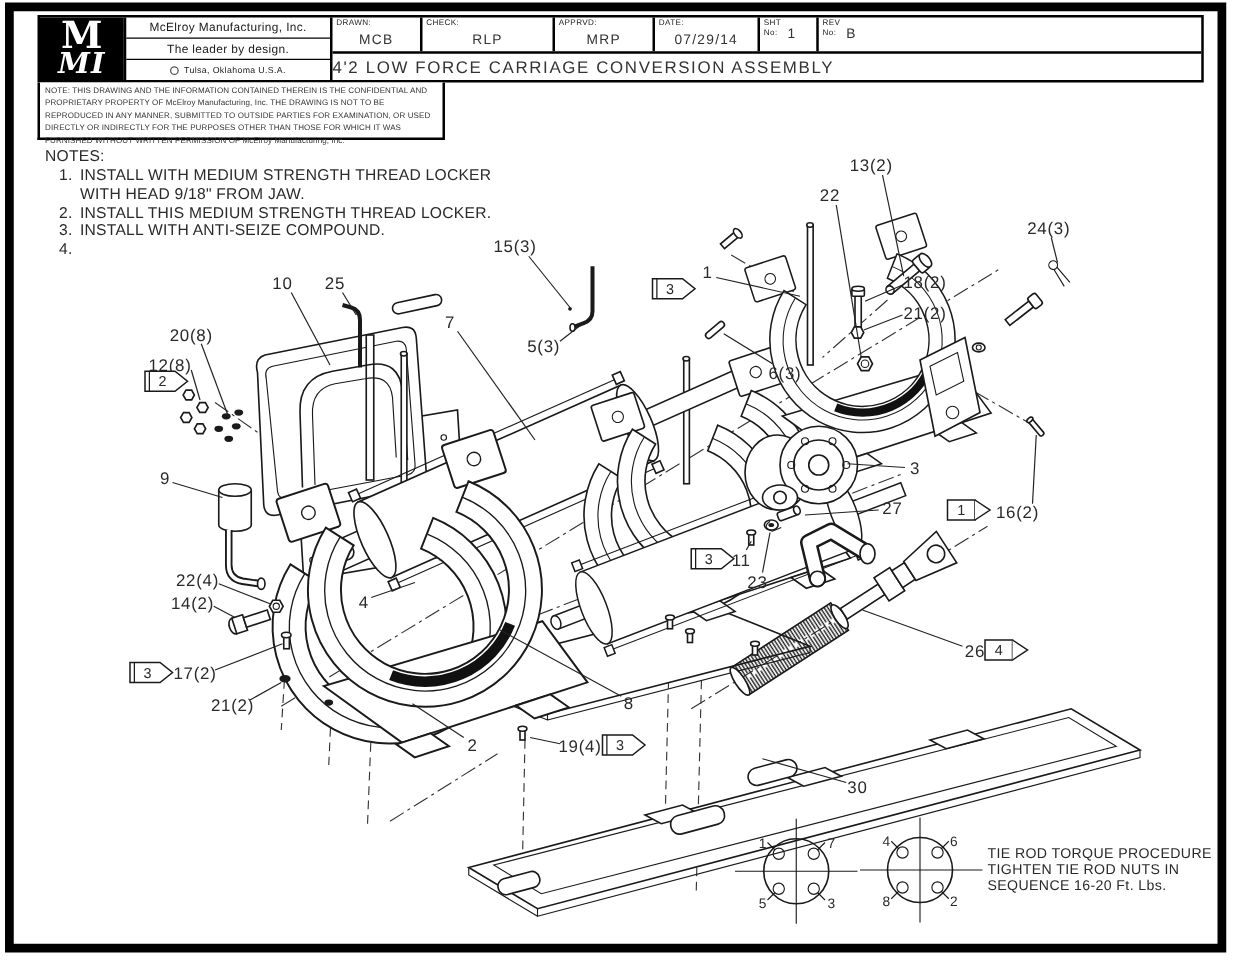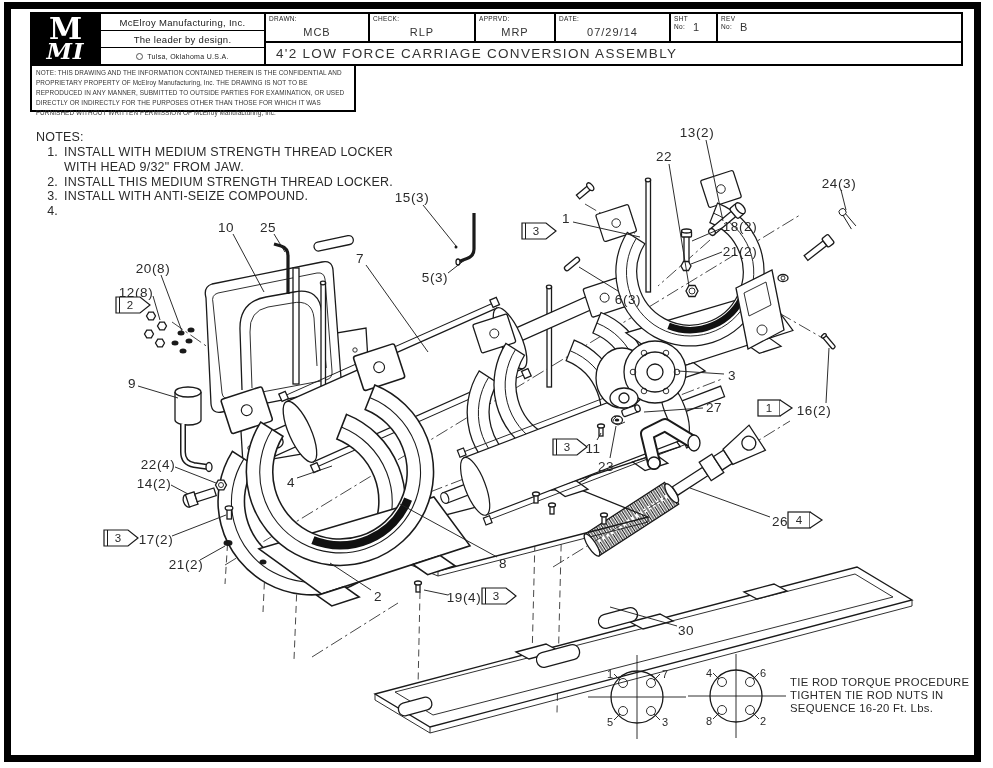--- a/index.html
+++ b/index.html
@@ -18,28 +18,28 @@
                font-size:9.5px;letter-spacing:.3px;white-space:nowrap;}
   .company>div:last-child{border-bottom:none;font-size:7px;}
   .tm-circle{display:inline-block;width:5px;height:5px;border:1px solid #555;border-radius:50%;margin-right:4px;}
   .tb-right{flex:1;display:flex;flex-direction:column;border-left:2px solid #000;}
   .fields{height:27px;flex:none;display:flex;}
   .fcell{position:relative;border-right:2px solid #000;box-sizing:border-box;flex:none;}
   .fcell:last-child{border-right:none;}
   .flabel{position:absolute;top:1px;left:3px;font-size:6.5px;letter-spacing:.3px;white-space:pre-line;line-height:1.2;color:#222;}
   .fvalue{position:absolute;left:0;right:0;bottom:3px;text-align:center;font-size:11px;letter-spacing:1px;color:#333;}
   .fcell.sm .fvalue{left:22px;right:auto;top:7px;bottom:auto;text-align:left;}
-  .titlerow{flex:1;border-top:2px solid #000;display:flex;align-items:center;padding-left:10px;
+  .titlerow{flex:1;border-top:2px solid #000;display:flex;align-items:center;
             font-size:13.5px;letter-spacing:1.3px;color:#333;white-space:nowrap;}
   
   #confnote{position:absolute;left:30px;top:66px;width:326px;height:46px;border:2px solid #000;border-top:none;
             box-sizing:border-box;background:#fff;padding:2px 4px;font-size:6.4px;line-height:1.55;
             letter-spacing:.1px;color:#333;z-index:5;}
   
-  #notes{position:absolute;left:36px;top:130px;width:400px;font-size:12.5px;letter-spacing:.2px;color:#2a2a2a;z-index:4;}
+  #notes{position:absolute;left:36px;top:118px;width:400px;font-size:12.5px;letter-spacing:.2px;color:#2a2a2a;z-index:4;}
   #notes .heading{margin-bottom:1px;}
   .note-item{display:flex;line-height:1.18;}
   .note-num{width:22px;text-align:right;padding-right:6px;flex:none;}
   .note-text{width:352px;}
   
   #art{position:absolute;left:0;top:0;width:993px;height:768px;z-index:1;}
   .ln{fill:none;stroke:#1a1a1a;stroke-width:1.3;}
   .thin{fill:none;stroke:#1a1a1a;stroke-width:.9;}
   .fw{fill:#ffffff;stroke:#1a1a1a;stroke-width:1.3;}
   .fd{fill:#1a1a1a;stroke:none;}
@@ -497,33 +497,33 @@
       <div>
           <span>The leader by design.</span>
         </div>
       <div>
           <span class="tm-circle"></span>
           <span>Tulsa, Oklahoma U.S.A.</span>
         </div>
     </div>
     <div class="tb-right">
       <div class="fields">
-        <div class="fcell" style="width:104px">
+        <div class="fcell" style="width:72px">
           <span class="flabel">DRAWN:</span>
           <span class="fvalue">MCB</span>
         </div>
         <div class="fcell" style="width:106px">
           <span class="flabel">CHECK:</span>
           <span class="fvalue">RLP</span>
         </div>
         <div class="fcell" style="width:80px">
           <span class="flabel">APPRVD:</span>
           <span class="fvalue">MRP</span>
         </div>
-        <div class="fcell" style="width:115px">
+        <div class="fcell" style="width:84px">
           <span class="flabel">DATE:</span>
           <span class="fvalue">07/29/14</span>
         </div>
         <div class="fcell sm" style="width:47px">
           <span class="flabel">SHT
 No:</span>
           <span class="fvalue">1</span>
         </div>
         <div class="fcell sm" style="width:46px">
           <span class="flabel">REV
@@ -537,21 +537,21 @@
     </div>
   </div>
 
   <div id="confnote">NOTE: THIS DRAWING AND THE INFORMATION CONTAINED THEREIN IS THE CONFIDENTIAL AND PROPRIETARY PROPERTY OF McElroy Manufacturing, Inc. THE DRAWING IS NOT TO BE REPRODUCED IN ANY MANNER, SUBMITTED TO OUTSIDE PARTIES FOR EXAMINATION, OR USED DIRECTLY OR INDIRECTLY FOR THE PURPOSES OTHER THAN THOSE FOR WHICH IT WAS FURNISHED WITHOUT WRITTEN PERMISSION OF McElroy Manufacturing, Inc.</div>
 
   <div id="notes">
     <div class="heading">NOTES:</div>
     <div id="notes-list">
         <div class="note-item">
           <span class="note-num">1.</span>
-          <span class="note-text">INSTALL WITH MEDIUM STRENGTH THREAD LOCKER WITH HEAD 9/32" FROM JAW.</span>
+          <span class="note-text">INSTALL WITH MEDIUM STRENGTH THREAD LOCKER WITH HEAD 9/18" FROM JAW.</span>
         </div>
         <div class="note-item">
           <span class="note-num">2.</span>
           <span class="note-text">INSTALL THIS MEDIUM STRENGTH THREAD LOCKER.</span>
         </div>
         <div class="note-item">
           <span class="note-num">3.</span>
           <span class="note-text">INSTALL WITH ANTI-SEIZE COMPOUND.</span>
         </div>
         <div class="note-item">

